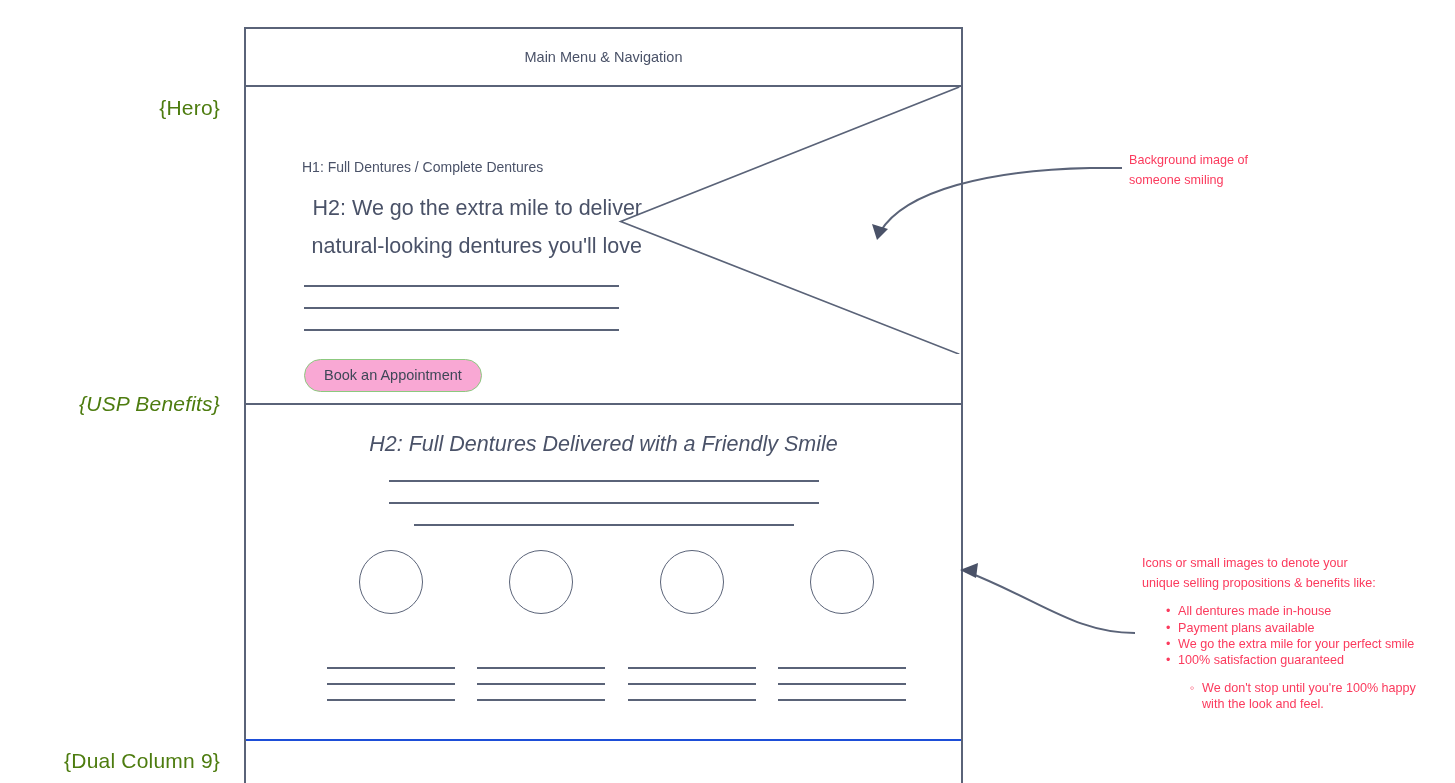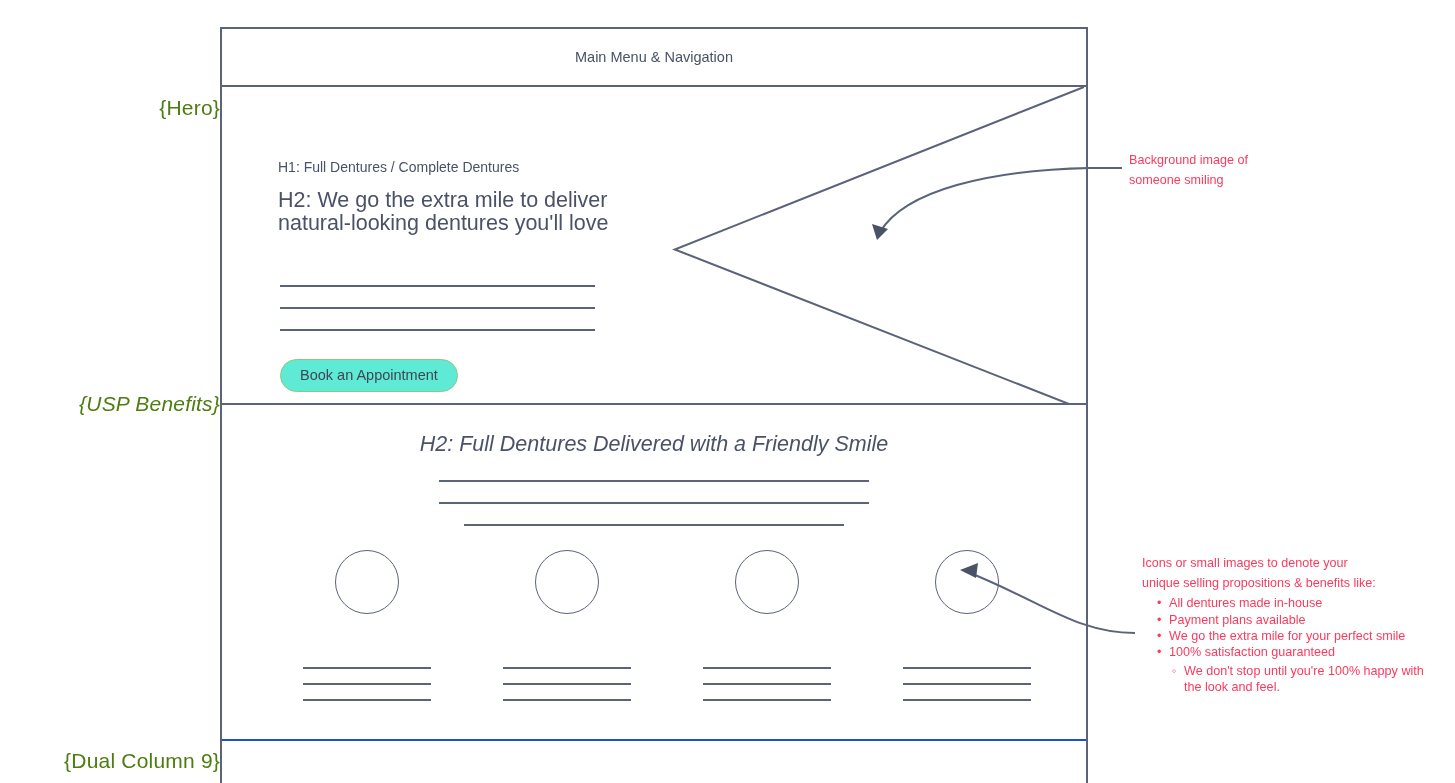--- a/index.html
+++ b/index.html
@@ -25,22 +25,22 @@
     letter-spacing: .2px;
     white-space: nowrap;
   }
   #lbl-hero  { top: 96px; }
   #lbl-usp   { top: 392px; font-style: italic; }
   #lbl-dual  { top: 749px; }
 
   
   .frame {
     position: absolute;
-    left: 220px; top: 27px;
-    width: 868px; height: 756px;
+    left: 244px; top: 27px;
+    width: 719px; height: 756px;
     border-left: 2px solid #5a6378;
     border-right: 2px solid #5a6378;
     border-top: 2px solid #5a6378;
   }
 
   .nav-bar {
     position: absolute;
     left: 0; top: 0;
     width: 100%; height: 58px;
     border-bottom: 2px solid #5a6378;
@@ -61,40 +61,41 @@
   }
   .hero-copy { position: absolute; left: 56px; top: 72px; }
   .h1-line {
     font-size: 14px;
     color: #4a5268;
     margin: 0 0 14px 0;
     font-weight: 400;
   }
   .h2-line {
     font-size: 21.5px;
-    line-height: 23px;
+    line-height: 38px;
     color: #4a5268;
     margin: 0;
     font-weight: 400;
     max-width: 340px;
+    text-align: right;
   }
   .rule {
     height: 0;
     border-top: 2px solid #5a6378;
   }
   .hero-rules { position: absolute; left: 58px; top: 198px; width: 315px; }
   .hero-rules .rule { margin-bottom: 20px; }
 
   .cta {
     position: absolute;
     left: 58px; top: 272px;
     padding: 7px 19px 8px 19px;
     border: 1.6px solid #8cc97f;
     border-radius: 999px;
-    background: #5eead4;
+    background: #f9a8d4;
     font-size: 14.5px;
     color: #3f4757;
     cursor: pointer;
     white-space: nowrap;
     text-align: center;
   }
 
   .hero-art { position: absolute; inset: 0; pointer-events: none; }
 
   
@@ -145,21 +146,21 @@
   
   .anno {
     position: absolute;
     color: #fb3a5d;
     font-size: 12.6px;
     line-height: 16.2px;
   }
   #anno-hero { left: 1125px; top: 148px; width: 300px; }
   #anno-usp  { left: 1138px; top: 551px; width: 310px; }
   .anno p { margin: 4px; }
-  .anno ul { margin: 3px; padding-left: 18px; list-style: none; }
+  .anno ul { margin: 12px; padding-left: 18px; list-style: none; }
   .anno ul li { position: relative; padding-left: 10px; }
   .anno ul li::before {
     content: "\2022";
     position: absolute; left: -2px; top: 0;
   }
   .anno ul ul { padding-left: 12px; }
   .anno ul ul li::before { content: "\25E6"; }
 
   .anno-art { position: absolute; inset: 0; pointer-events: none; }
 </style>

